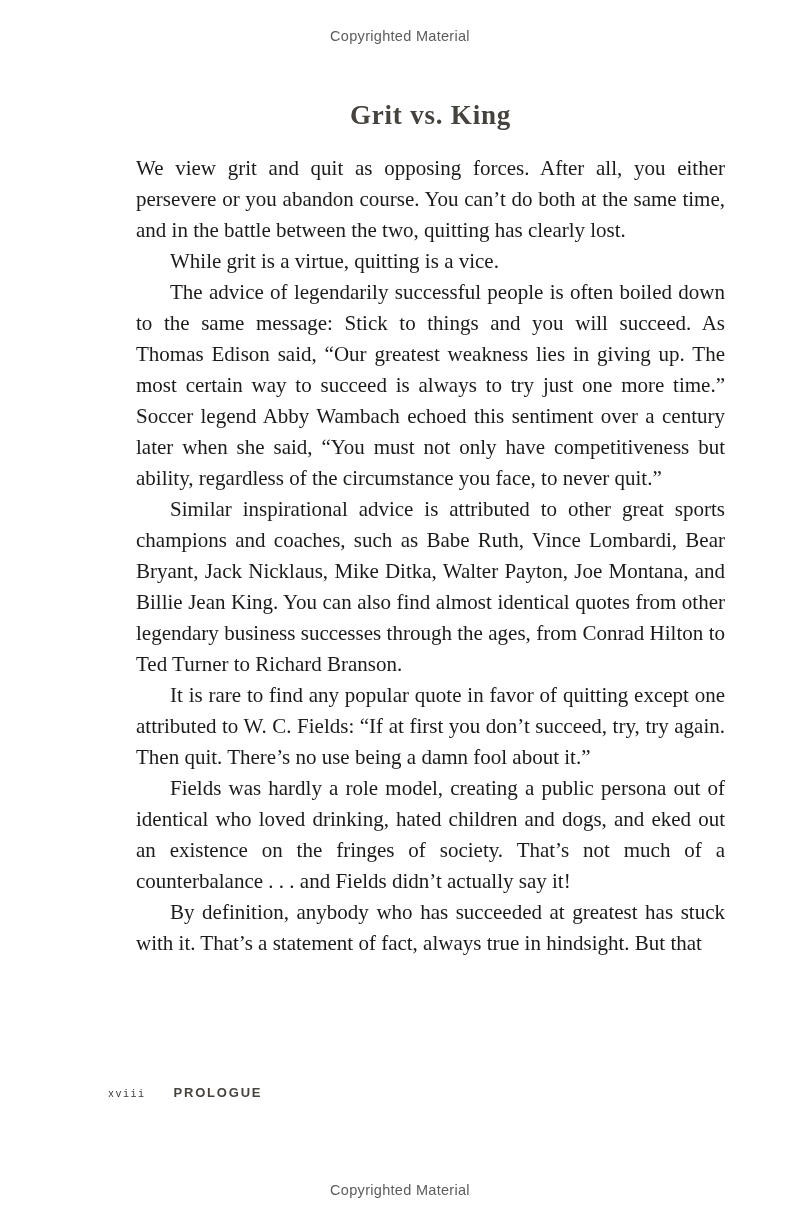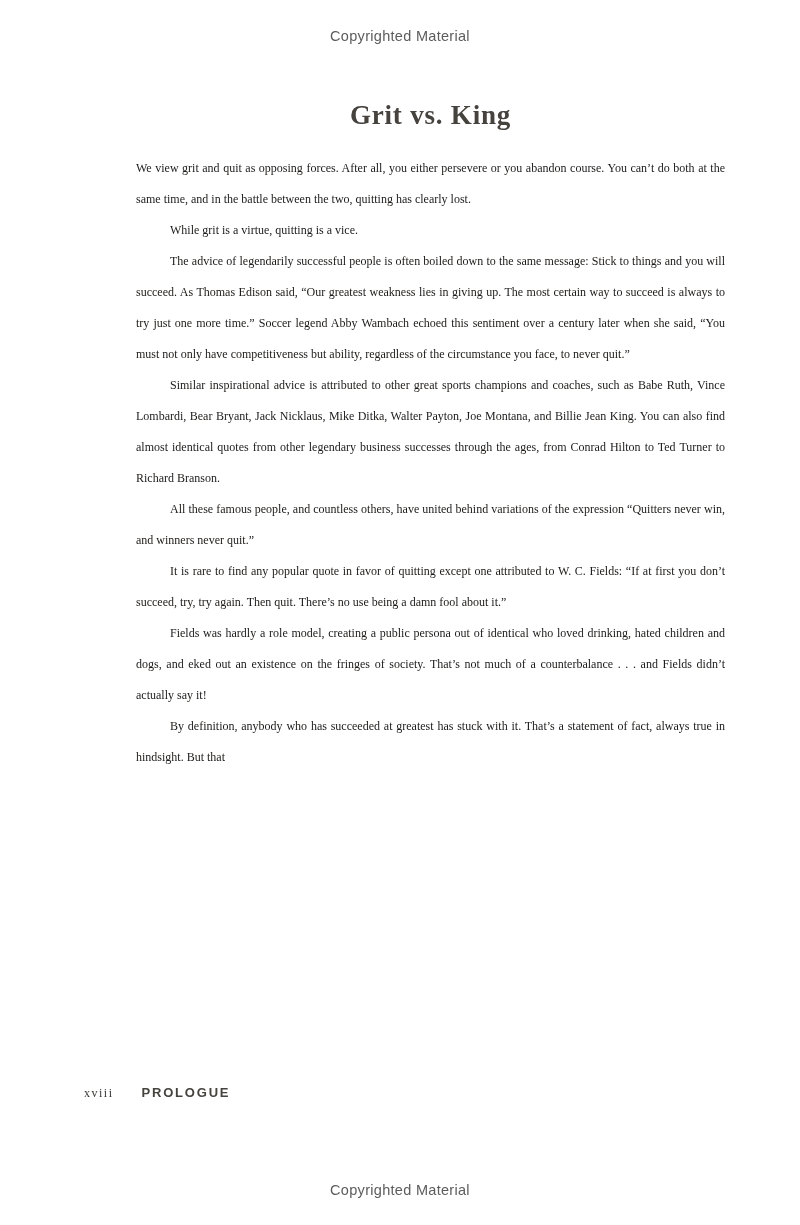--- a/index.html
+++ b/index.html
@@ -39,45 +39,46 @@
     font-size: 27px;
     font-weight: 700;
     color: #46423e;
     letter-spacing: 0.8px;
   }
   .body-text {
     position: absolute;
     top: 153px;
     left: 136px;
     width: 589px;
-    font-size: 12px;
+    font-size: 21px;
     line-height: 31px;
     text-align: justify;
     color: #1d1b19;
   }
   .body-text p {
     margin: 0;
     text-indent: 34px;
   }
   .body-text p.first {
     text-indent: 0;
   }
   .footer {
     position: absolute;
     top: 1085px;
     left: 84px;
     display: flex;
     align-items: baseline;
     gap: 20px;
   }
   .page-number {
-    font-family: Liberation Serif, serif;
-    font-size: 12px;
+    font-family: Liberation Mono, monospace;
+    font-size: 10px;
     letter-spacing: 1.5px;
     color: #3a3835;
+    margin-left: 24px;
   }
   .section-label {
     font-family: "Liberation Sans", sans-serif;
     font-size: 13px;
     font-weight: 700;
     letter-spacing: 1.8px;
     color: #46423e;
     padding-left: 8px;
   }
 </style>
@@ -88,21 +89,20 @@
 
   <div class="copyright top">Copyrighted Material</div>
 
   <h1 class="chapter-title">Grit vs. King</h1>
 
   <div class="body-text">
     <p class="first">We view grit and quit as opposing forces. After all, you either persevere or you abandon course. You can’t do both at the same time, and in the battle between the two, quitting has clearly lost.</p>
     <p>While grit is a virtue, quitting is a vice.</p>
     <p>The advice of legendarily successful people is often boiled down to the same message: Stick to things and you will succeed. As Thomas Edison said, “Our greatest weakness lies in giving up. The most certain way to succeed is always to try just one more time.” Soccer legend Abby Wambach echoed this sentiment over a century later when she said, “You must not only have competitiveness but ability, regardless of the circumstance you face, to never quit.”</p>
     <p>Similar inspirational advice is attributed to other great sports champions and coaches, such as Babe Ruth, Vince Lombardi, Bear Bryant, Jack Nicklaus, Mike Ditka, Walter Payton, Joe Montana, and Billie Jean King. You can also find almost identical quotes from other legendary business successes through the ages, from Conrad Hilton to Ted Turner to Richard Branson.</p>
-    <p>All these famous people, and countless others, have united behind variations of the expression “Quitters never win, and winners never quit.”</p>
     <p>It is rare to find any popular quote in favor of quitting except one attributed to W. C. Fields: “If at first you don’t succeed, try, try again. Then quit. There’s no use being a damn fool about it.”</p>
     <p>Fields was hardly a role model, creating a public persona out of identical who loved drinking, hated children and dogs, and eked out an existence on the fringes of society. That’s not much of a counterbalance . . . and Fields didn’t actually say it!</p>
     <p>By definition, anybody who has succeeded at greatest has stuck with it. That’s a statement of fact, always true in hindsight. But that</p>
   </div>
 
   <div class="footer">
     <span class="page-number">xviii</span>
     <span class="section-label">PROLOGUE</span>
   </div>
 

